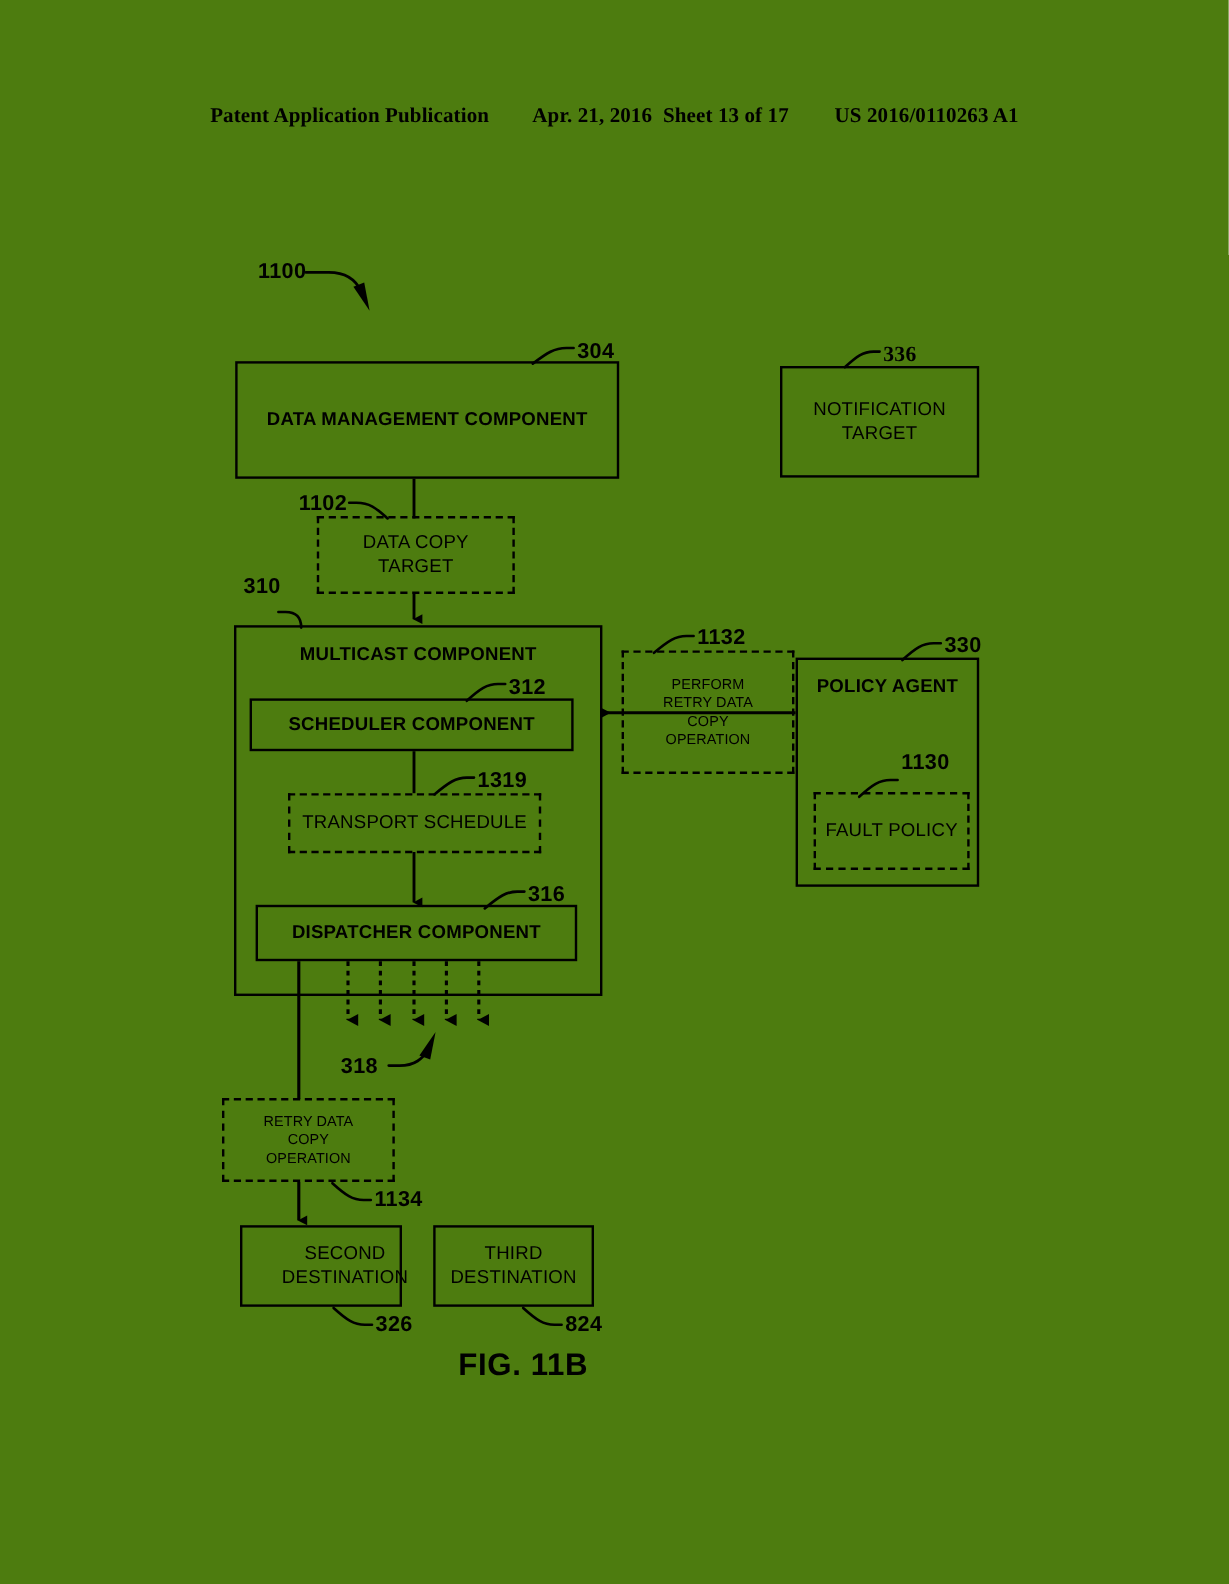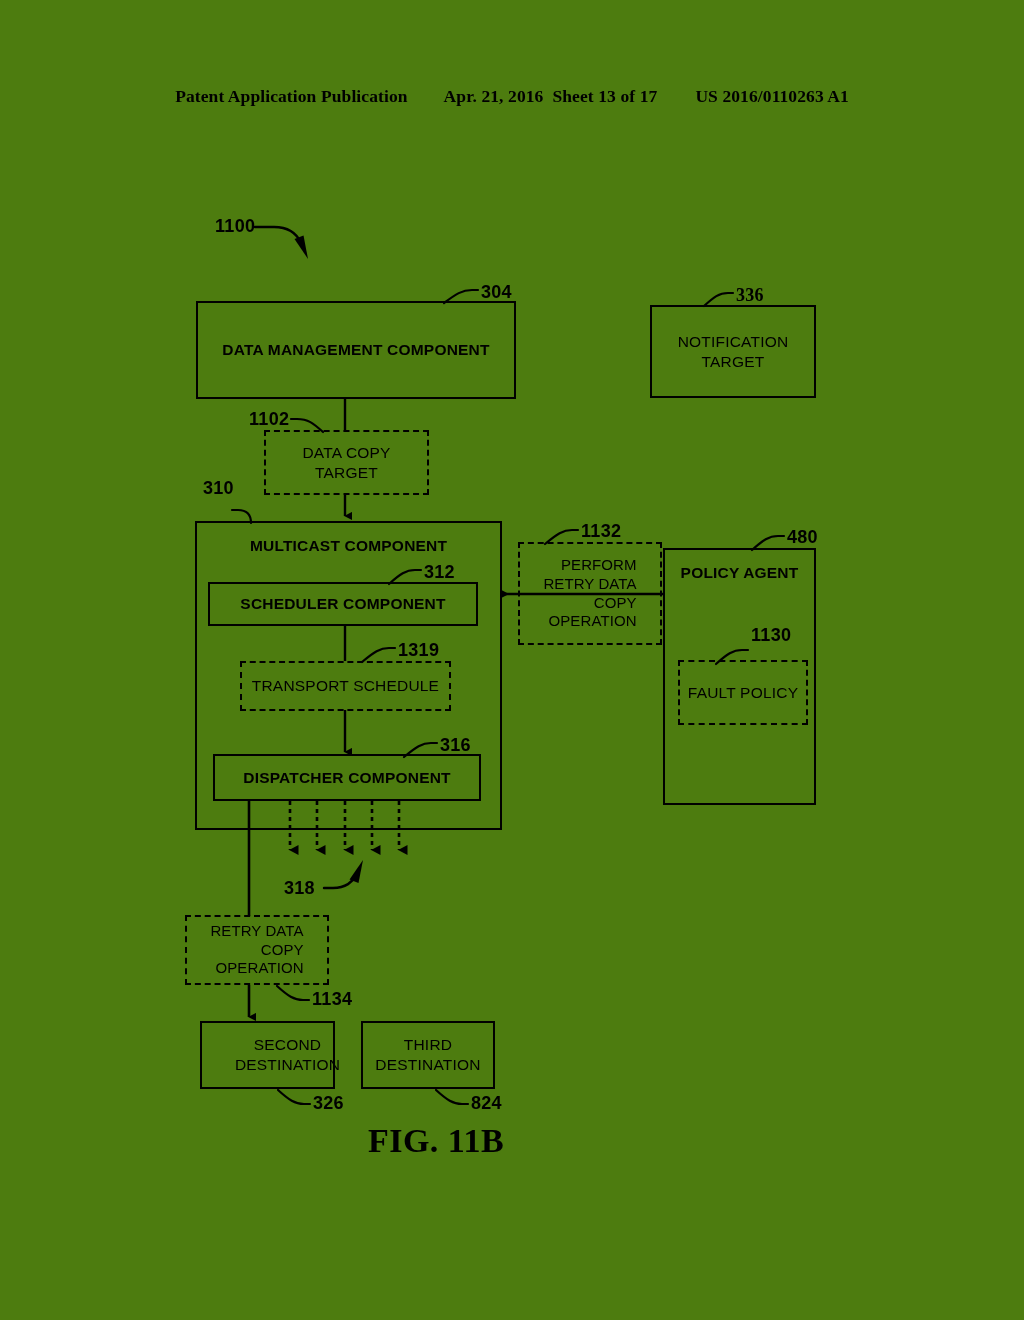--- a/index.html
+++ b/index.html
@@ -69,23 +69,22 @@
     font-size: 15.5px;
     letter-spacing: 0.2px;
   }
   .lbl-plain {
     font-weight: normal;
     font-size: 15.5px;
     letter-spacing: 0.2px;
   }
   .lbl-small {
     font-weight: normal;
-    font-size: 15px;
+    font-size: 12px;
     letter-spacing: 0.1px;
-    text-align: right;
   }
 
   
   .box.titled {
     align-items: flex-start;
     justify-content: center;
   }
   .box.titled > .title {
     margin-top: 13px;
   }
@@ -110,23 +109,23 @@
     pointer-events: none;
   }
 
   
   #caption {
     position: absolute;
     left: 0;
     top: 1122px;
     width: 872px;
     text-align: center;
-    font-family: Liberation Serif, serif;
+    font-family: Liberation Sans, sans-serif;
     font-weight: bold;
-    font-size: 34px;
+    font-size: 26px;
     letter-spacing: 0.5px;
   }
 </style>
 </head>
 <body>
 
 <div id="page">
 
   <div id="header">
     <span class="h-pub">Patent Application Publication</span>
@@ -208,21 +207,21 @@
 
   <div class="ref" style="left:215px; top:216px;">1100</div>
   <div class="ref" style="left:481px; top:282px;">304</div>
   <div class="ref" style="left:736px; top:285px;font-family:Liberation Serif, serif;">336</div>
   <div class="ref" style="left:249px; top:409px;">1102</div>
   <div class="ref" style="left:203px; top:478px;">310</div>
   <div class="ref" style="left:424px; top:562px;">312</div>
   <div class="ref" style="left:398px; top:640px;">1319</div>
   <div class="ref" style="left:440px; top:735px;">316</div>
   <div class="ref" style="left:581px; top:521px;">1132</div>
-  <div class="ref" style="left:787px; top:527px;">480</div>
+  <div class="ref" style="left:787px; top:527px;">330</div>
   <div class="ref" style="left:751px; top:625px;">1130</div>
   <div class="ref" style="left:284px; top:878px;">318</div>
   <div class="ref" style="left:312px; top:989px;">1134</div>
   <div class="ref" style="left:313px; top:1093px;">326</div>
   <div class="ref" style="left:471px; top:1093px;">824</div>
 
   <div class="box" style="left:650px; top:305px; width:166px; height:93px;">
     <span class="lbl-plain">
       <span>NOTIFICATION</span><br>
       <span>TARGET</span>
@@ -258,21 +257,21 @@
 
   <div class="dashbox" style="left:518px; top:542px; width:144px; height:103px;">
     <span class="lbl-small">
       <span>PERFORM</span><br>
       <span>RETRY DATA</span><br>
       <span>COPY</span><br>
       <span>OPERATION</span>
     </span>
   </div>
 
-  <div class="box titled" style="left:663px; top:548px; width:153px; height:257px;">
+  <div class="box titled" style="left:663px; top:548px; width:153px; height:191px;">
     <span class="lbl-bold title">POLICY AGENT</span>
   </div>
 
   <div class="dashbox" style="left:678px; top:660px; width:130px; height:65px;">
     <span class="lbl-plain">FAULT POLICY</span>
   </div>
 
   <div class="dashbox" style="left:185px; top:915px; width:144px; height:70px;">
     <span class="lbl-small">
       <span>RETRY DATA</span><br>

